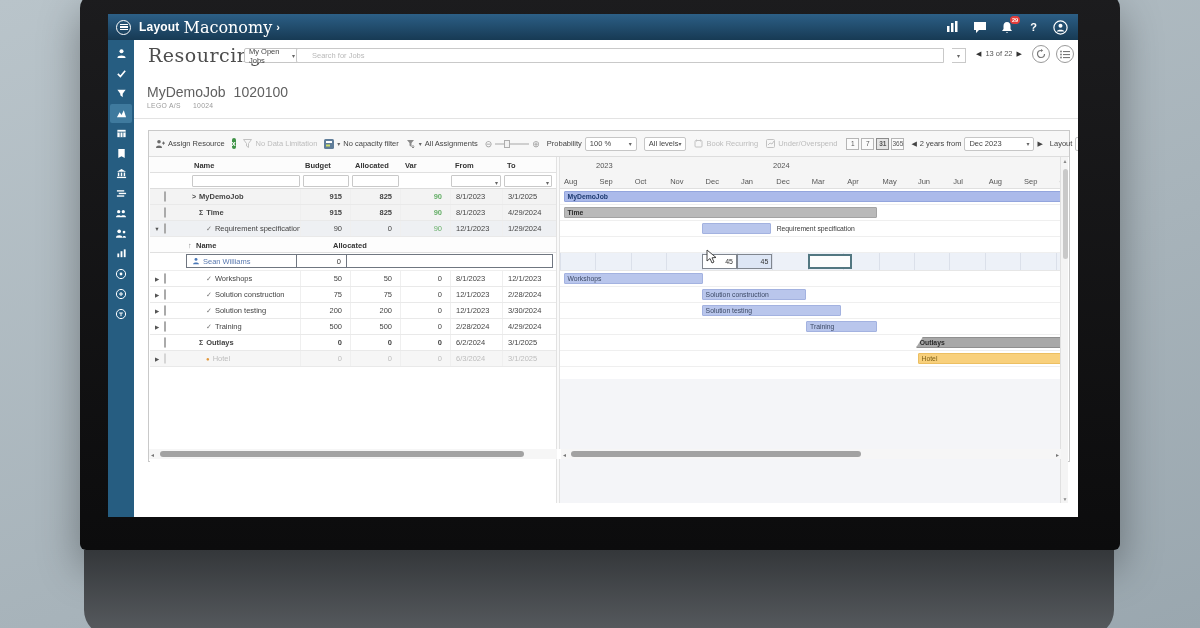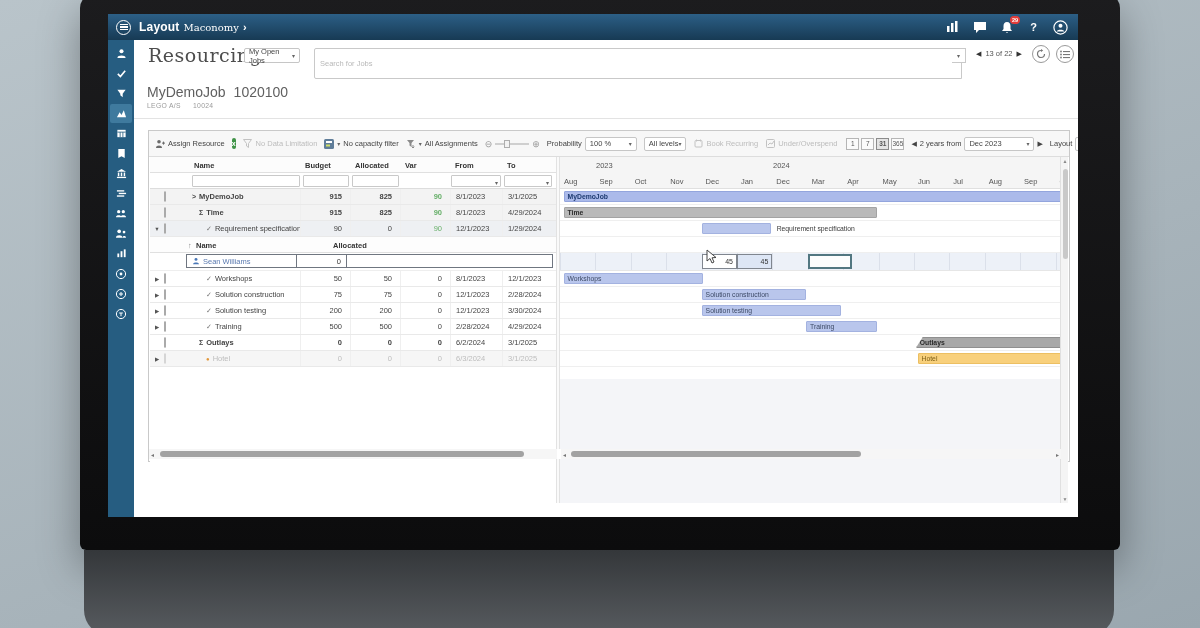--- a/index.html
+++ b/index.html
@@ -10,21 +10,21 @@
   
   .monitor { position:absolute; left:80px; top:-6px; width:1040px; height:556px; background:linear-gradient(#1c1c1e,#0c0c0d); border-radius:14px 14px 6px 6px; box-shadow:0 18px 40px rgba(0,0,0,.35); }
   .chin { position:absolute; left:84px; top:550px; width:1030px; height:86px; background:linear-gradient(#34373a,#585c60); border-radius:0 0 26px 26px; }
   .screen { position:absolute; left:108px; top:14px; width:970px; height:503px; background:#fff; overflow:hidden; }
 
   
   .navbar { position:absolute; left:0; top:0; width:970px; height:26px; background:linear-gradient(#2c5f86,#173a54); display:flex; align-items:center; color:#fff; padding:0 10px 0 8px; }
   .burger { width:15px; height:15px; border:1.4px solid #fff; border-radius:50%; display:flex; flex-direction:column; justify-content:center; gap:1.5px; padding:0 2.5px; margin-right:8px; }
   .burger i { display:block; height:1.3px; background:#fff; }
   .brand-bold { font-weight:bold; font-size:12px; letter-spacing:.2px; }
-  .brand-serif { font-family:"DejaVu Serif", serif; font-size:10px; margin-left:4px; }
+  .brand-serif { font-family:"DejaVu Serif", serif; font-size:16px; margin-left:4px; }
   .brand-chev { font-size:11px; font-weight:bold; margin-left:4px; }
   .nav-icons { margin-left:auto; display:flex; align-items:center; gap:12px; }
   .nav-ic { position:relative; width:15px; height:15px; display:flex; align-items:center; justify-content:center; }
   .nav-ic svg { display:block; }
   .badge { position:absolute; top:-4px; right:-6px; min-width:10px; height:8px; background:#e23c39; border-radius:5px; color:#fff; font-size:5.5px; font-weight:bold; display:flex; align-items:center; justify-content:center; padding:0 1px; }
   .qmark { font-size:11px; font-weight:bold; color:#fff; }
 
   
   .side { position:absolute; left:0; top:26px; width:26px; height:477px; background:#265d81; display:flex; flex-direction:column; align-items:center; padding-top:4px; gap:1px; }
   .side-icon { width:22px; height:19px; display:flex; align-items:center; justify-content:center; border-radius:2px; }
@@ -32,21 +32,21 @@
   .side-icon.active { background:#3f7a9e; }
 
   
   .main { position:absolute; left:26px; top:26px; width:944px; height:477px; background:#fff; }
 
   .hdr { position:absolute; left:0; top:0; width:944px; height:34px; }
   .title { position:absolute; left:14px; top:4px; font-family:"DejaVu Serif", serif; font-size:19px; color:#4d4d4d; letter-spacing:.5px; }
   .select { background:#fff; border:1px solid #c6c6c6; border-radius:2px; font-size:7.5px; color:#444; display:flex; align-items:center; justify-content:space-between; padding:0 4px; }
   .select .car { font-size:6px; color:#666; margin-left:4px; }
   .jobs-select { position:absolute; left:110px; top:8px; width:56px; height:15px; }
-  .search { position:absolute; left:180px; top:8px; width:648px; height:31px; border:1px solid #c9c9c9; border-radius:2px 0 0 2px; font-size:7.5px; color:#555; padding:0 5px; font-family:"Liberation Sans",sans-serif; }
+  .search { position:absolute; left:162px; top:8px; width:648px; height:15px; border:1px solid #c9c9c9; border-radius:2px 0 0 2px; font-size:7.5px; color:#555; padding:0 15px; font-family:"Liberation Sans",sans-serif; }
   .search::placeholder { color:#b9b9b9; }
   .search-dd { position:absolute; left:818px; top:8px; width:14px; height:15px; border:1px solid #c9c9c9; border-left:none; display:flex; align-items:center; justify-content:center; font-size:6px; color:#666; background:#fff; }
   .pager { position:absolute; left:842px; top:9px; display:flex; align-items:center; gap:4px; font-size:7.5px; color:#555; }
   .pager .arr { font-size:7px; color:#333; }
   .circle-btn { position:absolute; top:5px; width:18px; height:18px; border:1px solid #9a9a9a; border-radius:50%; display:flex; align-items:center; justify-content:center; background:#fff; }
   .cb-sync { left:898px; }
   .cb-list { left:922px; }
 
   .jobtitle { position:absolute; left:13px; top:44px; font-size:14px; color:#5f5f5f; }
   .jobnum { margin-left:8px; }

